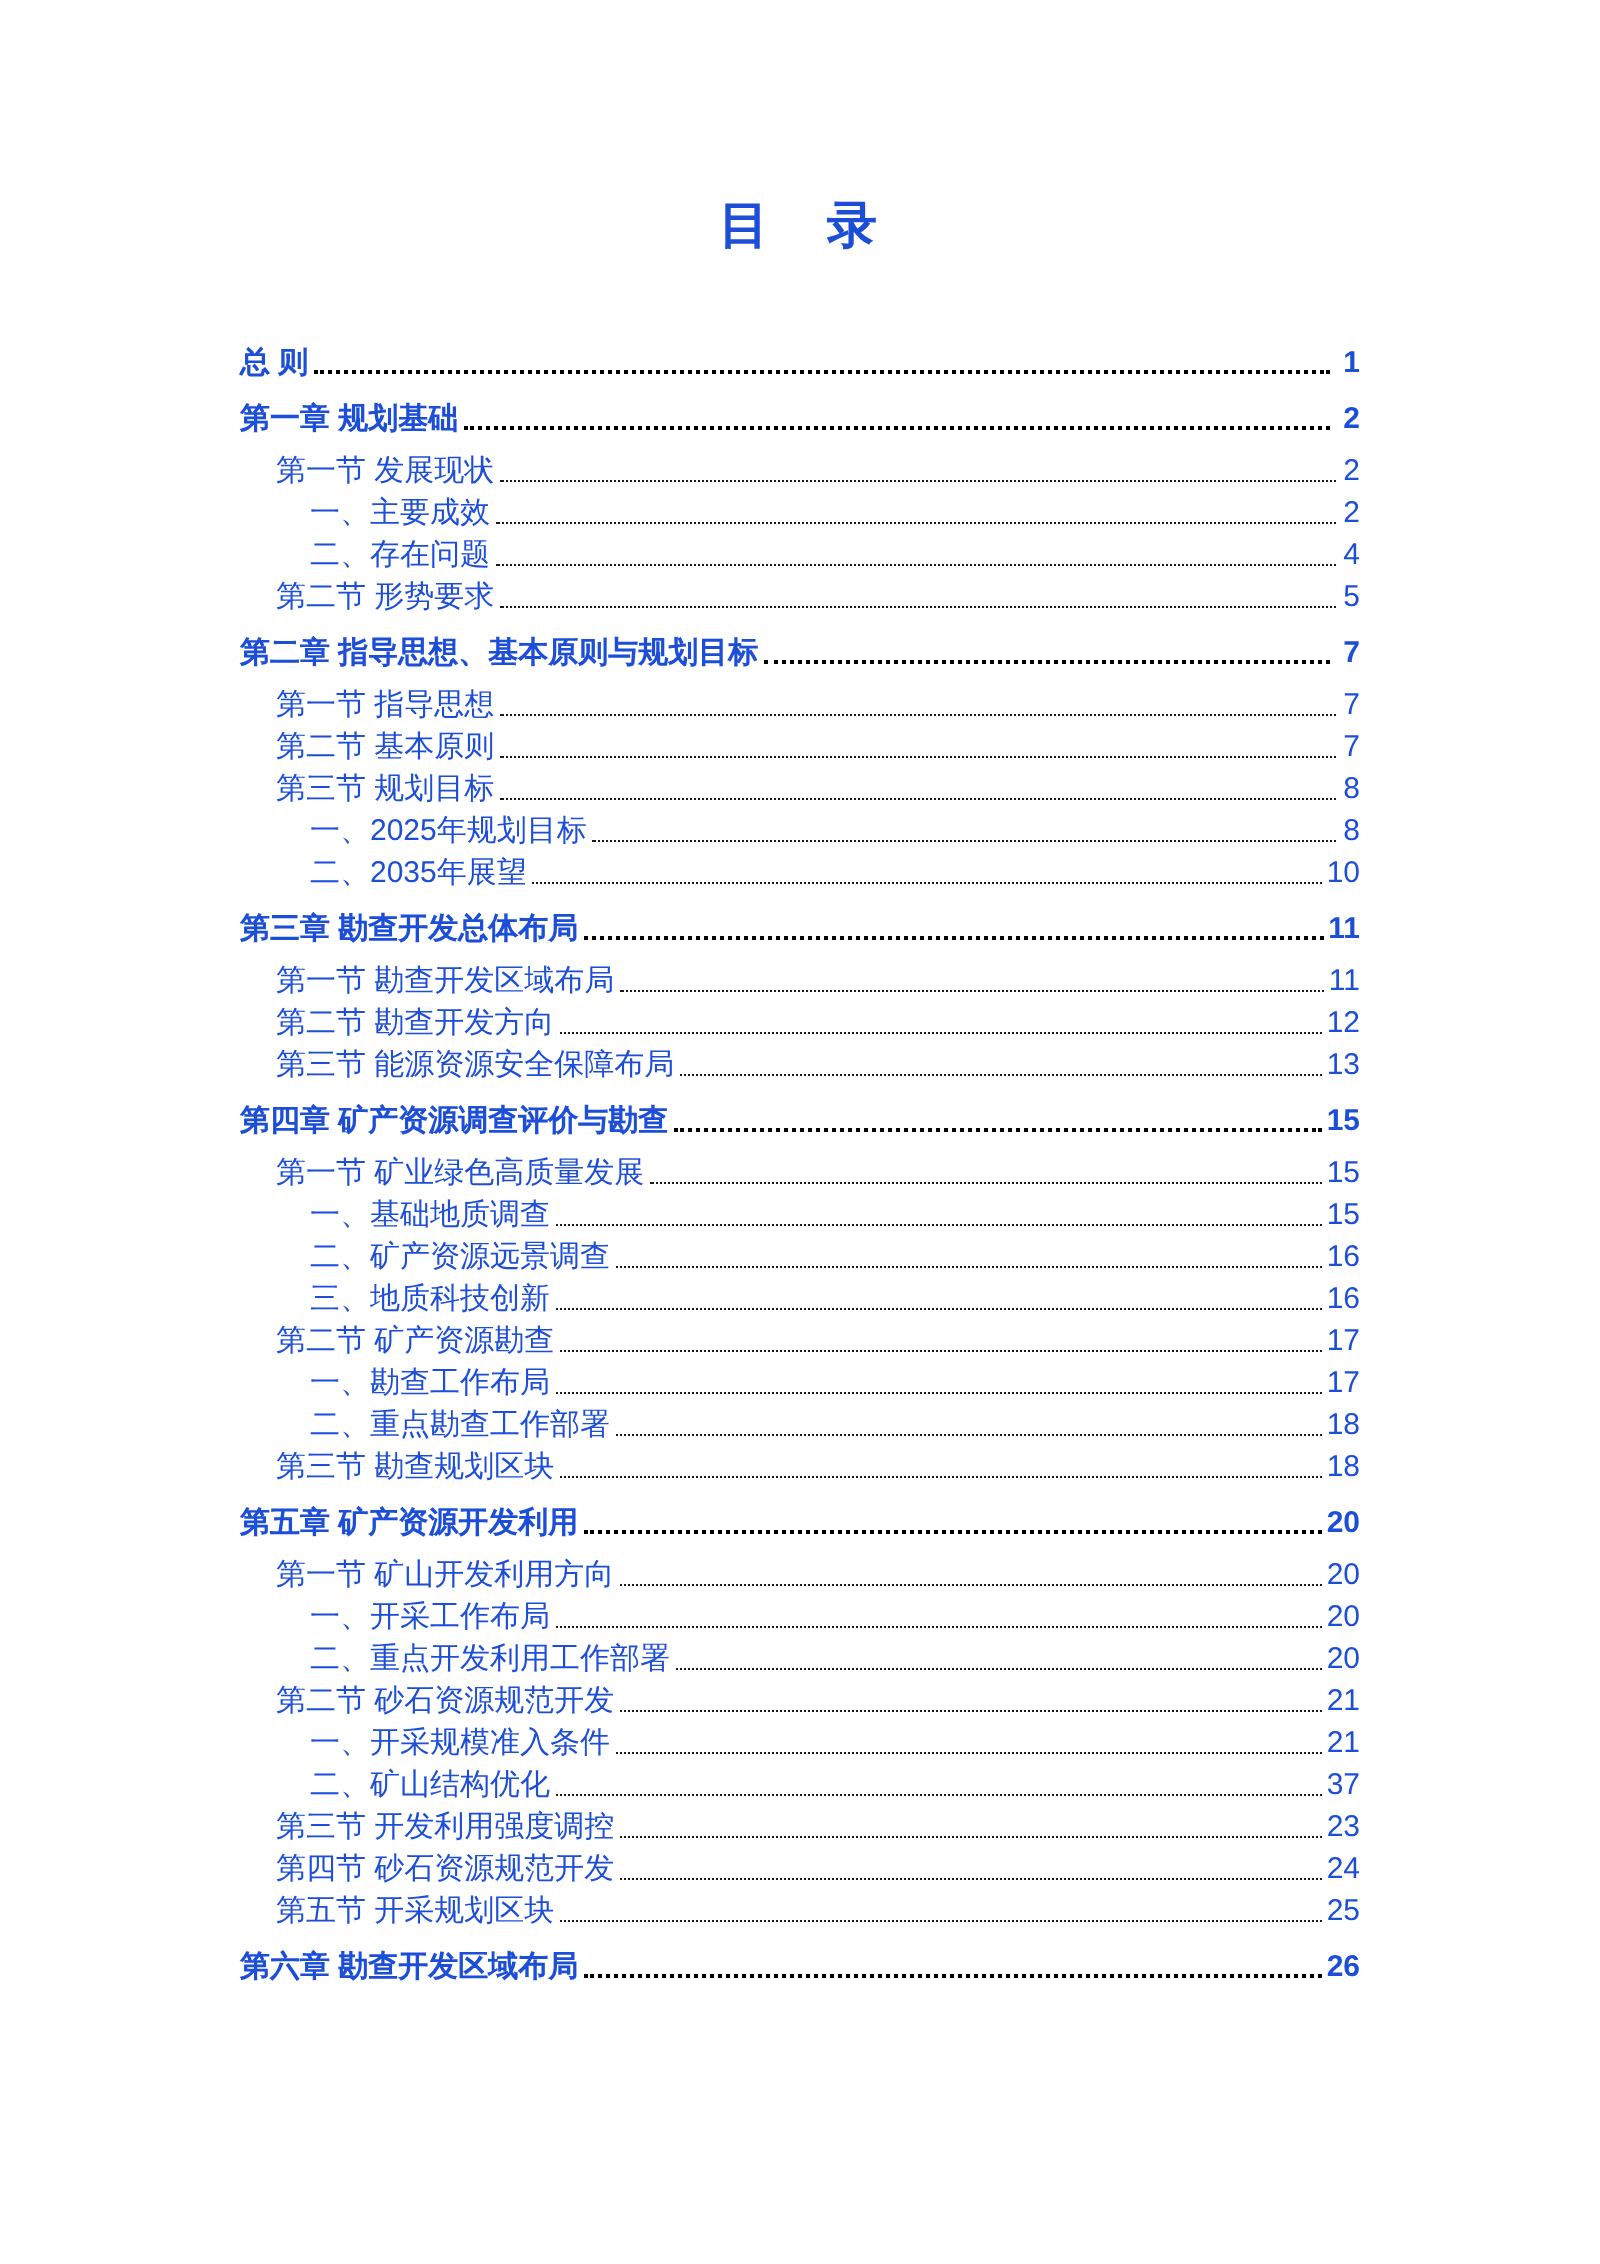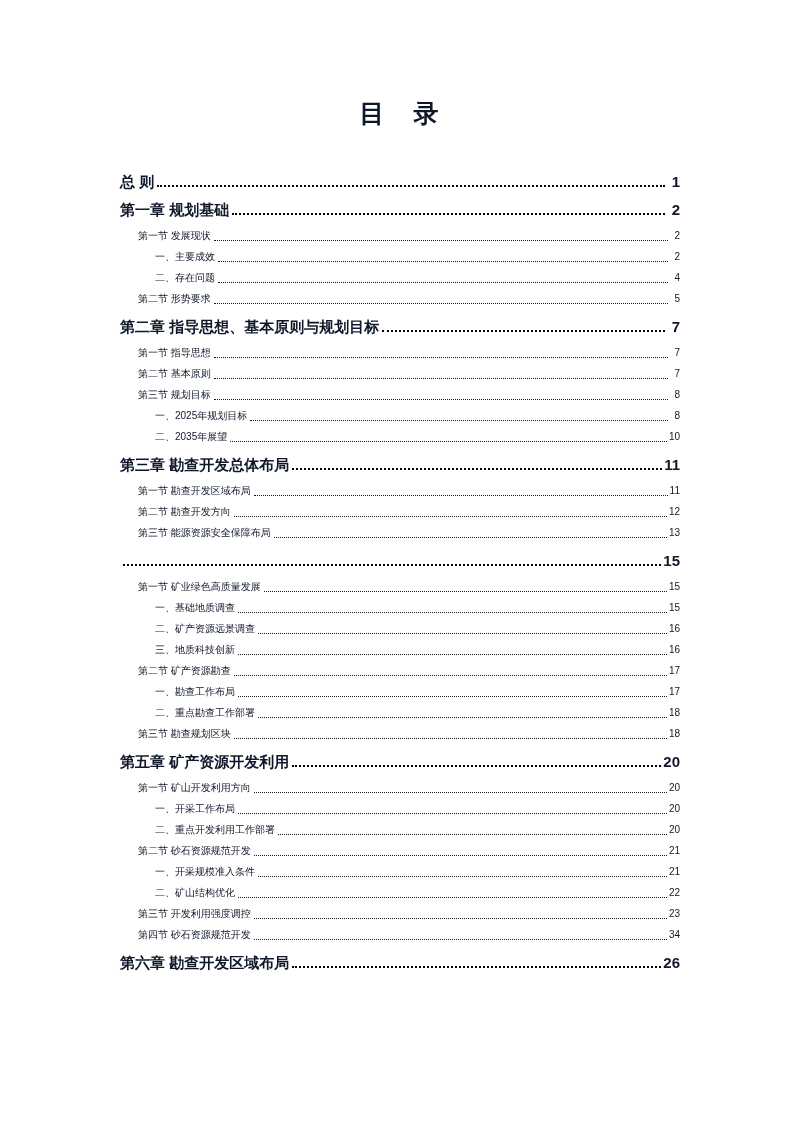--- a/index.html
+++ b/index.html
@@ -5,41 +5,41 @@
   html, body {
     margin: 0;
     padding: 0;
     background: #ffffff;
   }
   .page {
     position: relative;
     width: 800px;
     height: 1132px;
     background: #ffffff;
-    color: #0f172a;
+    color: #1d4ed8;
     font-family: "Liberation Sans", sans-serif;
     overflow: hidden;
     box-sizing: border-box;
   }
   .doc-title {
     padding-top: 97px;
     text-align: center;
     font-size: 25px;
     line-height: 32px;
     font-weight: bold;
     letter-spacing: 2px;
   }
   .toc {
     margin: 42px 120px 0 120px; 
   }
   .row {
     display: flex;
     align-items: flex-end;
     height: 21px;
-    font-size: 10px;
+    font-size: 15px;
     line-height: 21px;
     white-space: nowrap;
   }
   .row.chapter {
     font-weight: bold;
     font-size: 15px;
     margin-top: 7px;
     margin-bottom: 5px;
   }
   .row.section { padding-left: 18px; }
@@ -163,20 +163,21 @@
       <span class="pagenum">12</span>
     </div>
 
     <div class="row section">
       <span class="label">第三节 能源资源安全保障布局</span>
       <span class="leader"></span>
       <span class="pagenum">13</span>
     </div>
 
     <div class="row chapter">
+      <span class="label">第四章 矿产资源调查评价与勘查</span>
       <span class="leader"></span>
       <span class="pagenum">15</span>
     </div>
 
     <div class="row section">
       <span class="label">第一节 矿业绿色高质量发展</span>
       <span class="leader"></span>
       <span class="pagenum">15</span>
     </div>
 
@@ -254,35 +255,40 @@
 
     <div class="row sub">
       <span class="label">一、开采规模准入条件</span>
       <span class="leader"></span>
       <span class="pagenum">21</span>
     </div>
 
     <div class="row sub">
       <span class="label">二、矿山结构优化</span>
       <span class="leader"></span>
-      <span class="pagenum">22</span>
+      <span class="pagenum">37</span>
     </div>
 
     <div class="row section">
       <span class="label">第三节 开发利用强度调控</span>
       <span class="leader"></span>
       <span class="pagenum">23</span>
     </div>
 
     <div class="row section">
       <span class="label">第四节 砂石资源规范开发</span>
       <span class="leader"></span>
-      <span class="pagenum">34</span>
-    </div>
-
+      <span class="pagenum">24</span>
+    </div>
+
+    <div class="row section">
+      <span class="label">第五节 开采规划区块</span>
+      <span class="leader"></span>
+      <span class="pagenum">25</span>
+    </div>
 
     <div class="row chapter">
       <span class="label">第六章 勘查开发区域布局</span>
       <span class="leader"></span>
       <span class="pagenum">26</span>
     </div>
 
   </div>
 </div>
 

